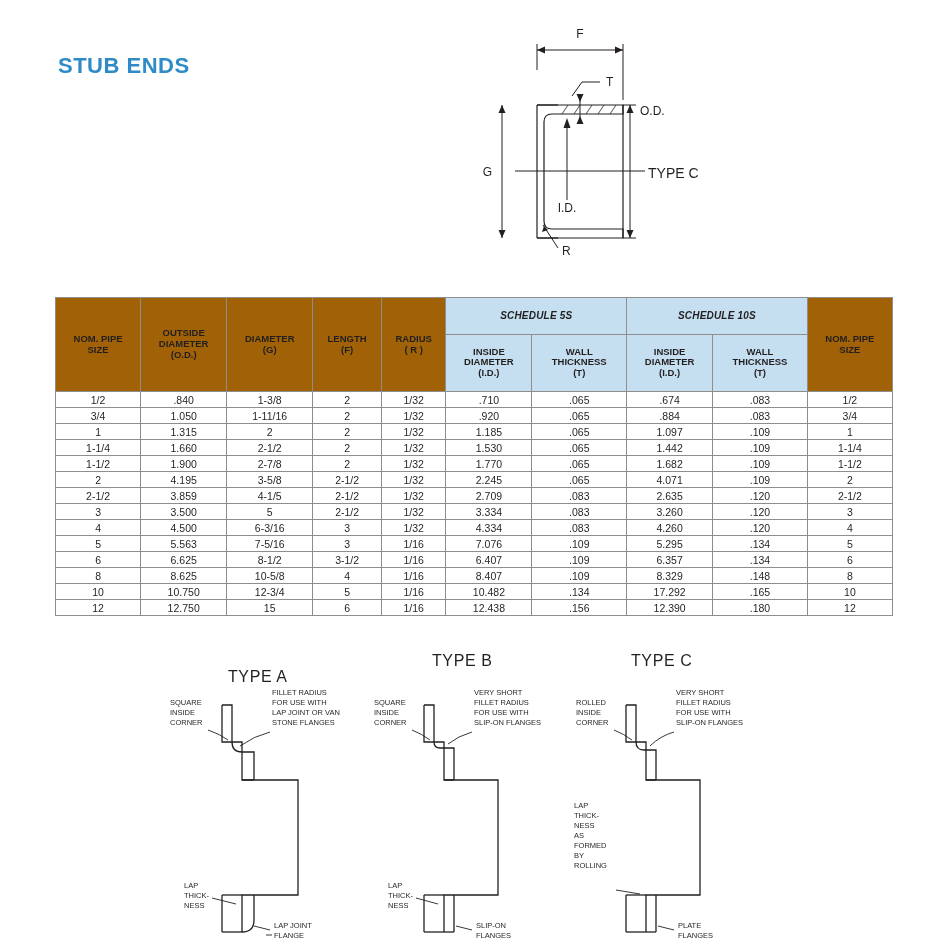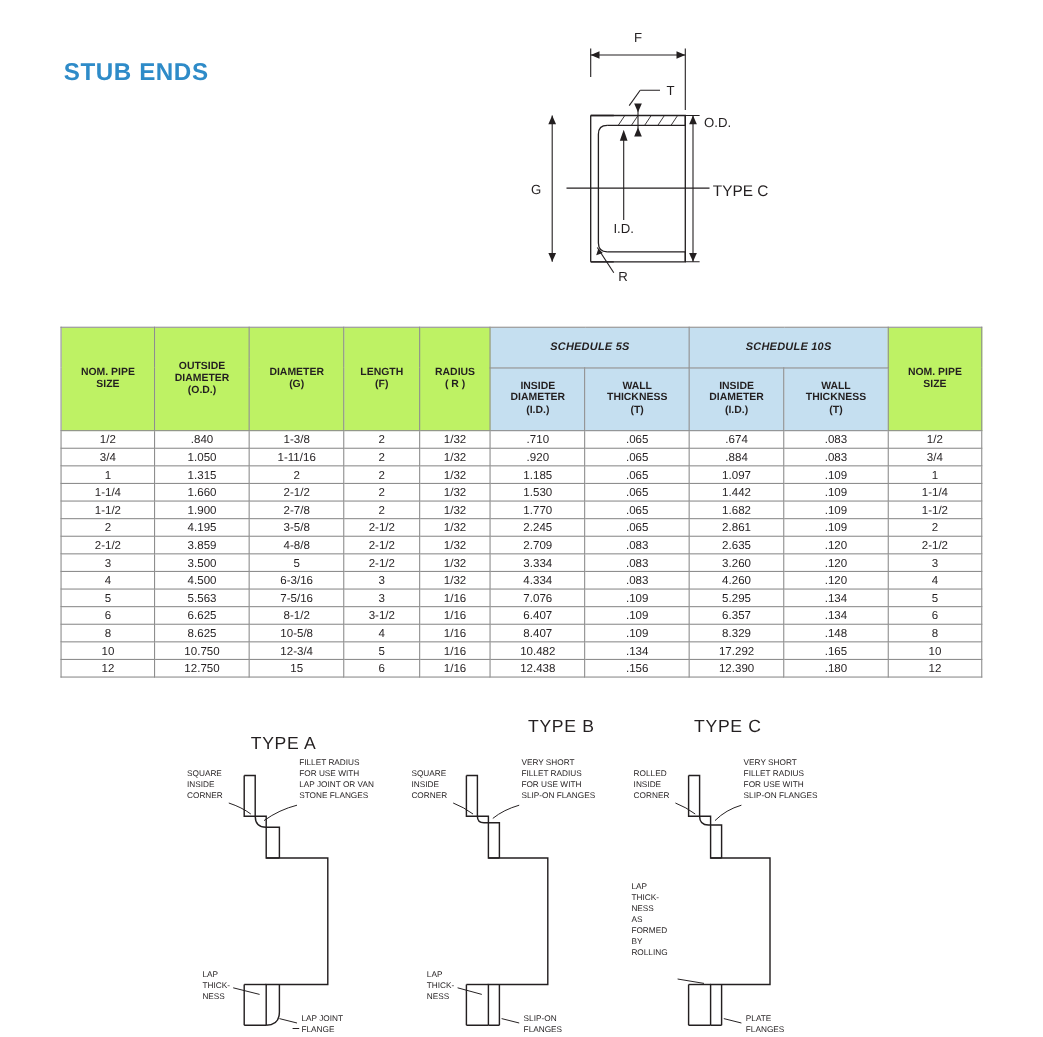--- a/index.html
+++ b/index.html
@@ -64,21 +64,21 @@
     line-height: 1.15;
     padding: 12px 1px;
   }
   table.spec thead th.schedule {
     font-style: italic;
     font-size: 10px;
     letter-spacing: 0.2px;
     height: 18px;
   }
   table.spec thead th.blankcell {
-    background: #bef264;
+    background: #a16207;
   }
   table.spec tbody td {
     padding: 1px 2px;
     font-size: 10.5px;
     height: 16px;
     background: #ffffff;
   }
   .colgrp-head { height: 52px; }
 
   
@@ -90,21 +90,21 @@
     height: 300px;
   }
   .type-label {
     position: absolute;
     font-size: 16px;
     letter-spacing: 0.6px;
     color: #231f20;
     font-family: "Liberation Sans", sans-serif;
   }
   .type-a-label { left: 228px; top: 28px; }
-  .type-b-label { left: 432px; top: 12px; margin-left: 48px; }
+  .type-b-label { left: 432px; top: 12px; }
   .type-c-label { left: 631px; top: 12px; }
   .fig { position: absolute; top: 40px; }
   .fig svg { display: block; }
   .fig-a { left: 150px; }
   .fig-b { left: 360px; }
   .fig-c { left: 560px; }
 </style>
 </head>
 <body>
 
@@ -304,28 +304,28 @@
           <td>1-1/2</td>
         </tr>
         <tr>
           <td>2</td>
           <td>4.195</td>
           <td>3-5/8</td>
           <td>2-1/2</td>
           <td>1/32</td>
           <td>2.245</td>
           <td>.065</td>
-          <td>2.861</td>
+          <td>4.071</td>
           <td>.109</td>
           <td>2</td>
         </tr>
         <tr>
           <td>2-1/2</td>
           <td>3.859</td>
-          <td>4-8/8</td>
+          <td>4-1/5</td>
           <td>2-1/2</td>
           <td>1/32</td>
           <td>2.709</td>
           <td>.083</td>
           <td>2.635</td>
           <td>.120</td>
           <td>2-1/2</td>
         </tr>
         <tr>
           <td>3</td>

